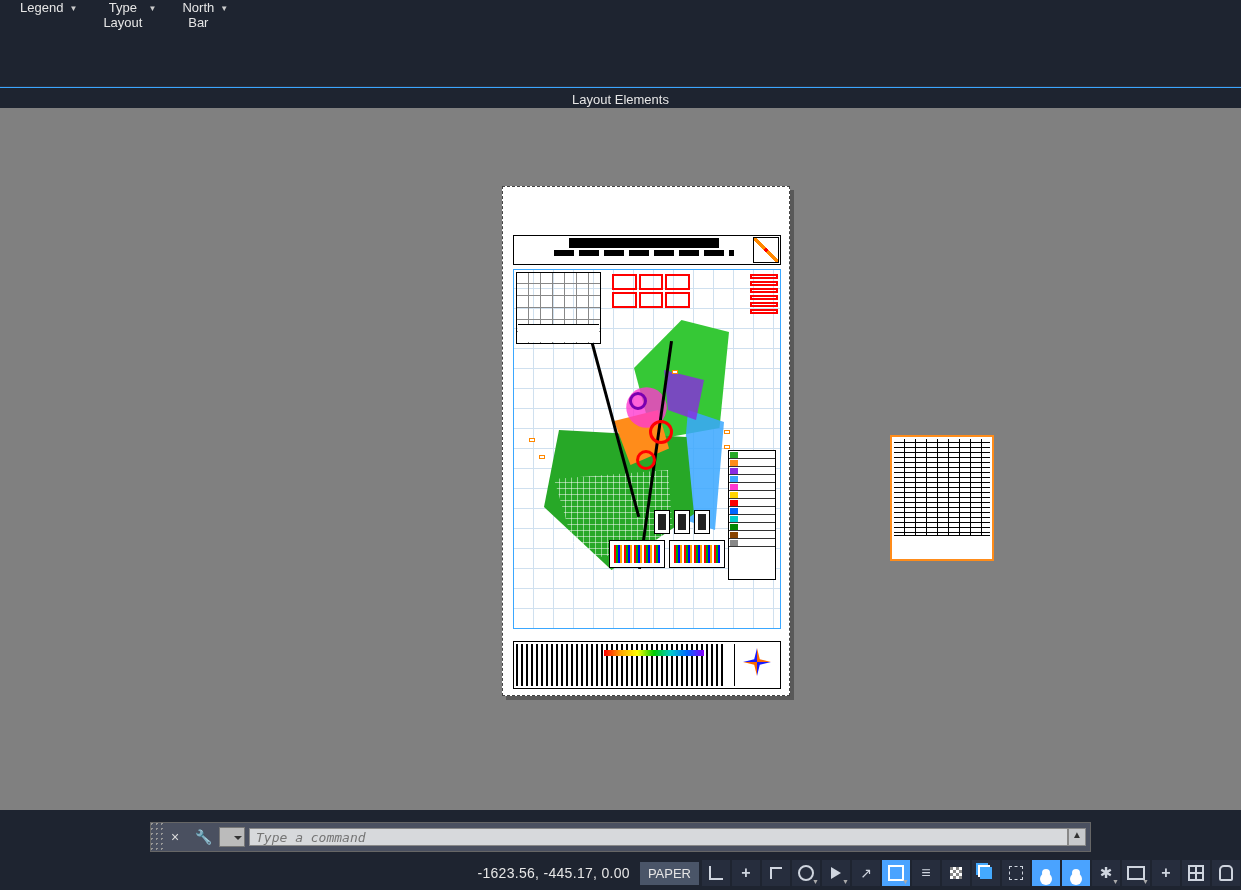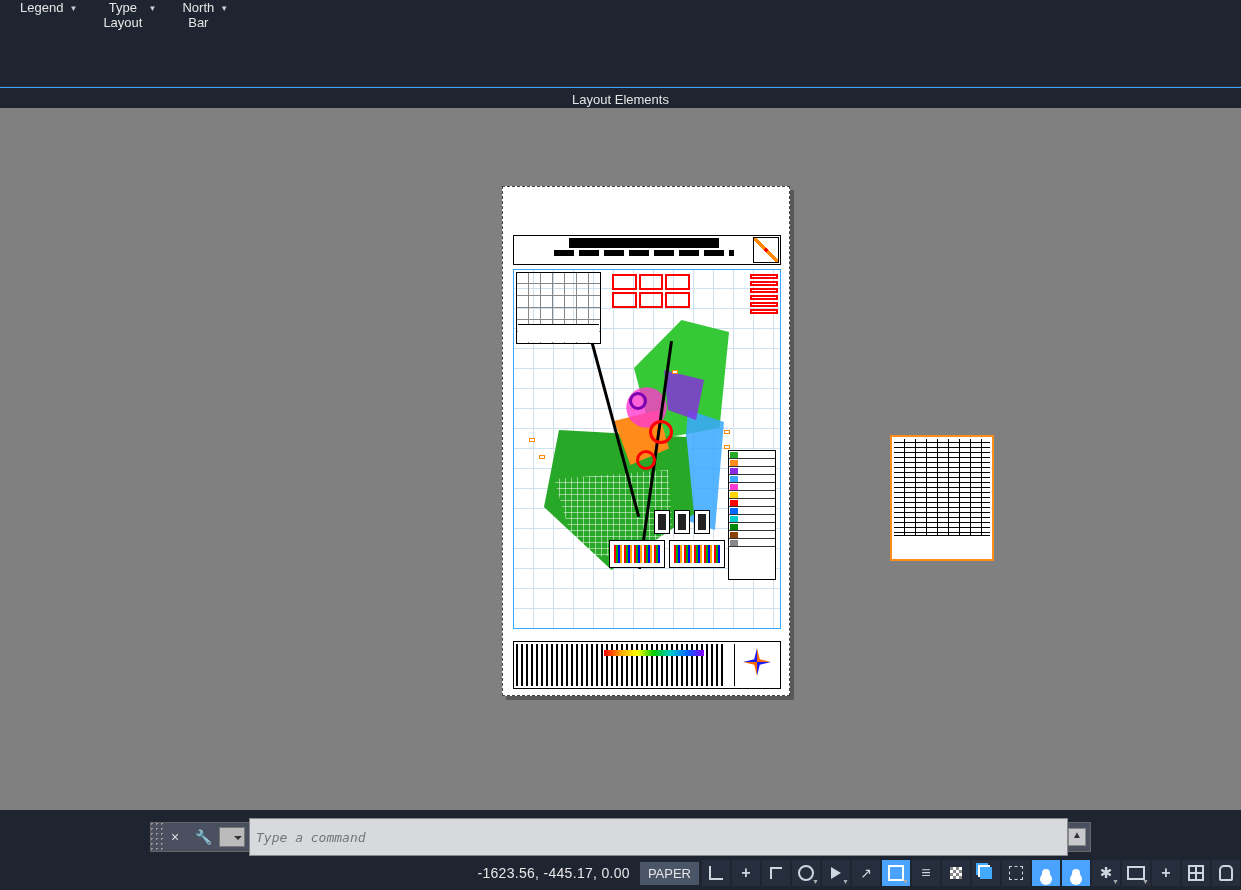--- a/index.html
+++ b/index.html
@@ -132,21 +132,21 @@
 
 
 .cmdline-wrap { position:absolute; left: 150px; right: 150px; bottom: 38px; height: 30px;
   display:flex; align-items:center; background: #4a5060; border:1px solid #666;}
 .grip { width: 14px; height: 100%; background:
   radial-gradient(#999 1px, transparent 1px) 3px 3px/5px 5px; }
 .xbtn { width: 20px; text-align:center; color:#ddd; font-size:14px; cursor:pointer; }
 .wrench { width: 22px; text-align:center; font-size:14px; }
 .cmd-icon { width: 26px; height: 20px; margin: 0 4px; background:#bbb; border:1px solid #777; position:relative;}
 .cmd-icon::after{content:"";position:absolute;right:2px;top:8px;border:4px solid transparent;border-top-color:#333;}
-.cmd-input { flex:1; height: 38px; background:#d7d9dc; border:1px solid #888; font-family: "Consolas", monospace;
+.cmd-input { flex:1; height: 18px; background:#d7d9dc; border:1px solid #888; font-family: "Consolas", monospace;
   font-style: italic; font-size: 13px; color:#7a7f87; padding: 0 6px; outline:none;}
 .cmd-up { width: 18px; height: 18px; background:#c7c9cc; border:1px solid #888; text-align:center; font-size:10px; color:#333; margin-right:4px;}
 
 
 .statusbar { position:absolute; left:0; right:0; bottom:0; height: 34px; background:#1e2430;
   display:flex; align-items:center; color:#e6e6e6; font-size: 14px;}
 .statusbar .spacer { flex:1; }
 .coord { padding: 0 10px; font-family: Arial; letter-spacing:.3px;}
 .mode-btn { background:#4a5568; padding: 4px 8px; margin-right: 2px; font-size:13px;}
 .icogrp { display:flex; height:100%; align-items:center; }

